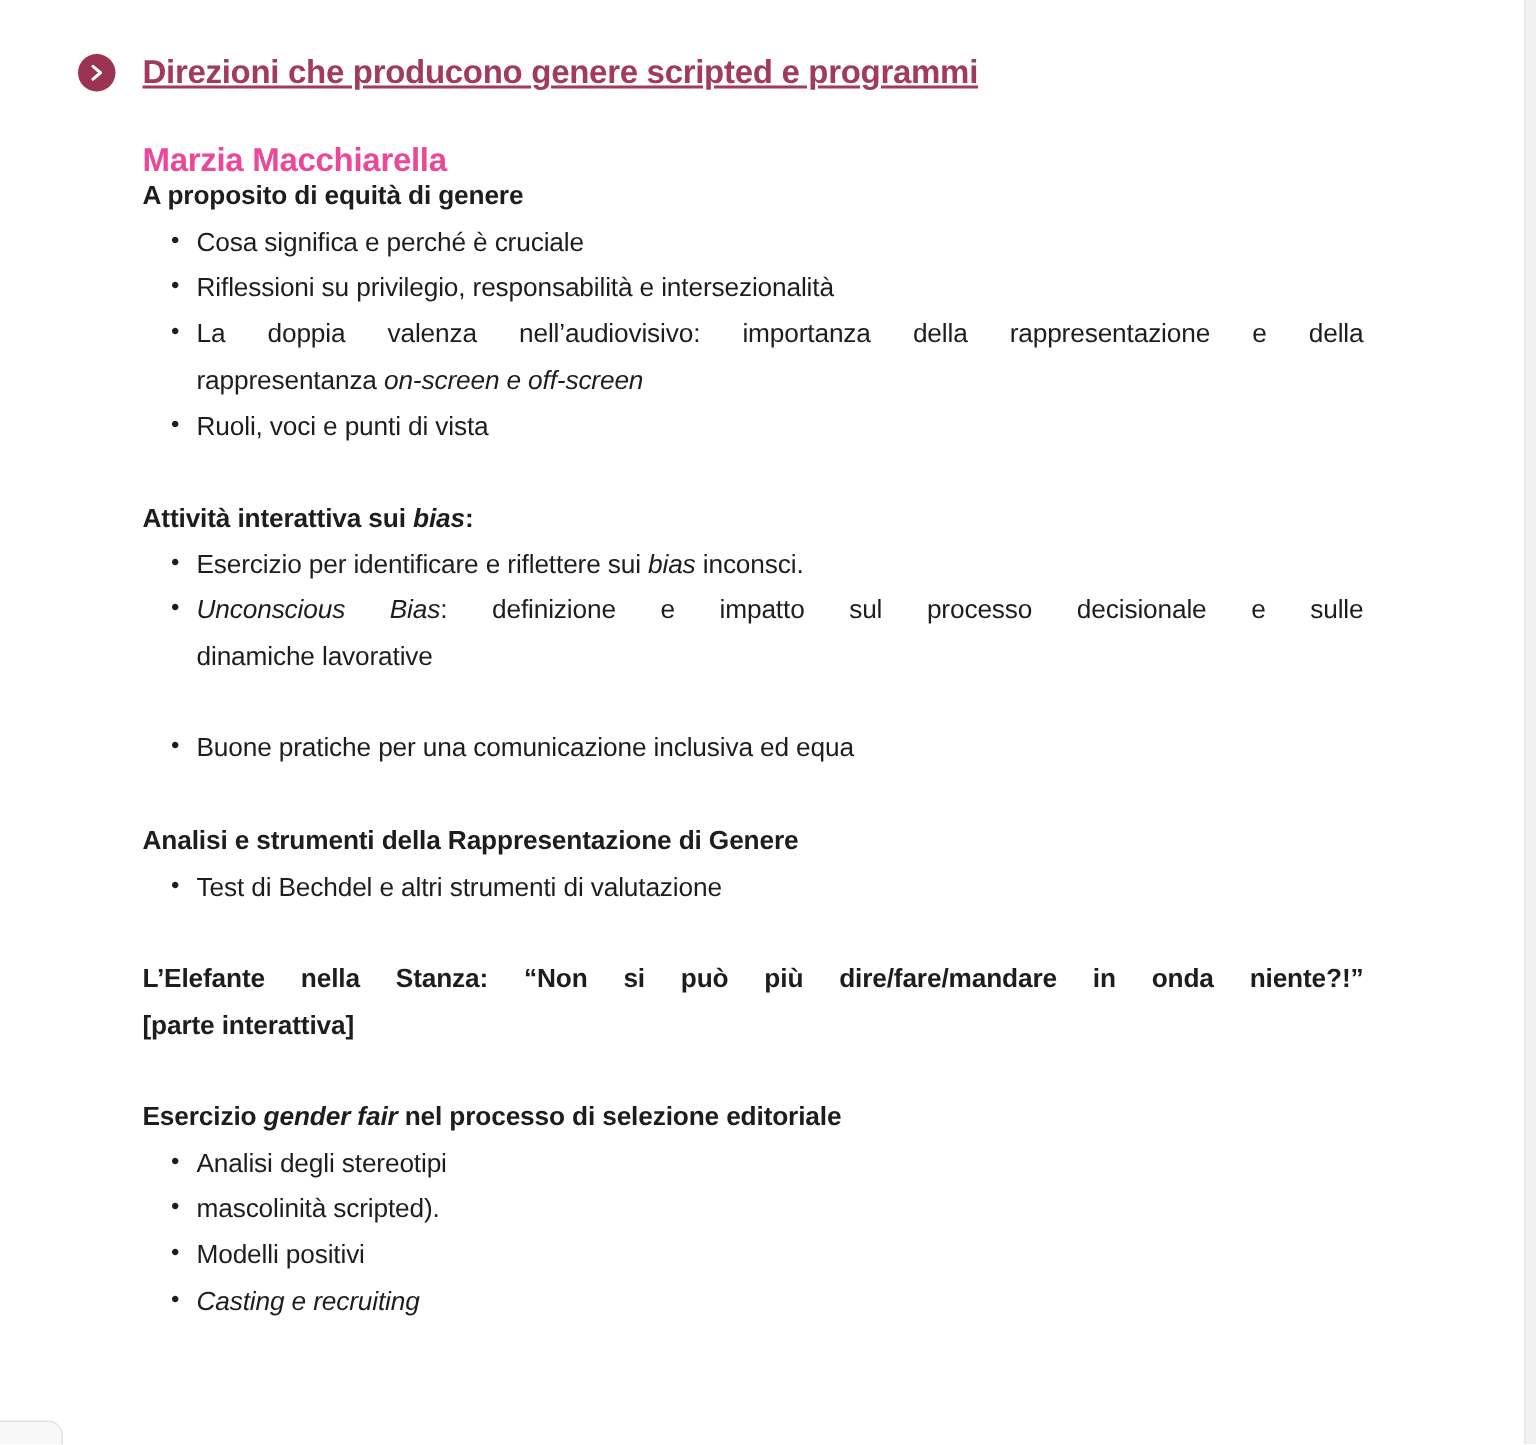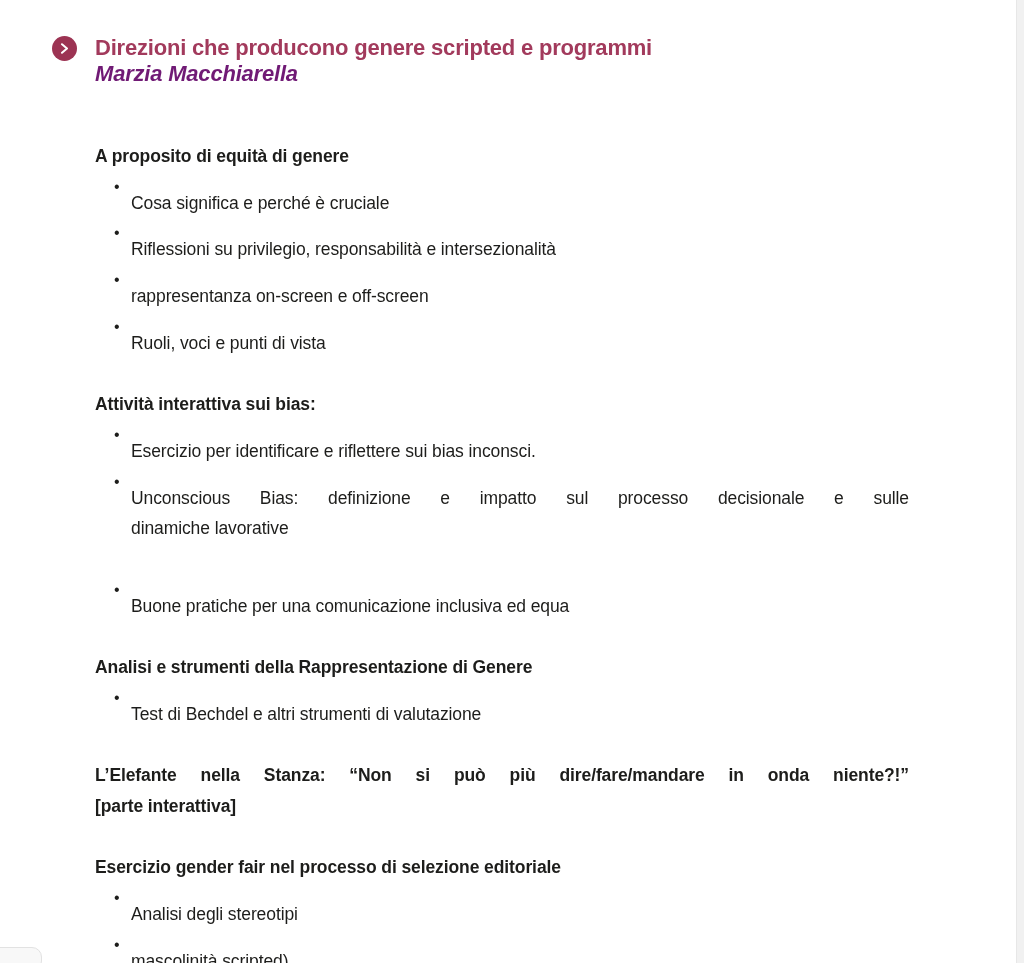--- a/index.html
+++ b/index.html
@@ -47,60 +47,60 @@
   .title-icon svg { display: block; }
   .doc-title {
     position: absolute;
     left: 95px; top: 34px;
     width: 860px;
     font-size: 22px;
     font-weight: bold;
     letter-spacing: -0.2px;
     color: #a23a5c;
     line-height: 28px;
+    text-decoration: underline;
   }
   .doc-subtitle {
     position: absolute;
-    left: 95px; top: 60px;
+    left: 95px; top: 93px;
     width: 860px;
     font-size: 22px;
     font-weight: bold;
-    font-style: italic;
     letter-spacing: -0.2px;
-    color: #701a75;
+    color: #ec4899;
     line-height: 28px;
   }
   .content {
     position: absolute;
     left: 95px; top: 115px;
     width: 814px;
     font-size: 17.5px;
     letter-spacing: -0.1px;
     line-height: 30.7px;
   }
   .section + .section { margin-top: 30.7px; }
-  .heading { font-weight: bold; margin-top: 26px; }
+  .heading { font-weight: bold; }
   .line { text-align: left; }
   .line.just {
     text-align: justify;
     text-align-last: justify;
   }
-  .it { }
+  .it { font-style: italic; }
   .bullet {
     display: flex;
     align-items: flex-start;
   }
   .marker {
     flex: 0 0 36px;
     padding-left: 19px;
     box-sizing: border-box;
     font-size: 16px;
     line-height: 30.7px;
   }
-  .btext { flex: 1; min-width: 0; margin-top: 16px; }
+  .btext { flex: 1; min-width: 0; }
 </style>
 </head>
 <body>
 
 <div class="page">
 
   <span class="title-icon">
     <svg width="11" height="11" viewBox="0 0 11 11">
       <polyline points="3,1.2 8,5.5 3,9.8" fill="none" stroke="#ffffff" stroke-width="2" stroke-linecap="round" stroke-linejoin="round"></polyline>
     </svg>
@@ -125,20 +125,21 @@
             </div>
             <div class="bullet">
               <span class="marker">•</span>
               <div class="btext">
                 <div class="line"><span>Riflessioni su privilegio, responsabilità e intersezionalità</span></div>
               </div>
             </div>
             <div class="bullet">
               <span class="marker">•</span>
               <div class="btext">
+                <div class="line just"><span>La doppia valenza nell’audiovisivo: importanza della rappresentazione e della</span></div>
                 <div class="line"><span>rappresentanza </span><span class="it">on-screen e off-screen</span></div>
               </div>
             </div>
             <div class="bullet">
               <span class="marker">•</span>
               <div class="btext">
                 <div class="line"><span>Ruoli, voci e punti di vista</span></div>
               </div>
             </div>
           </div>

